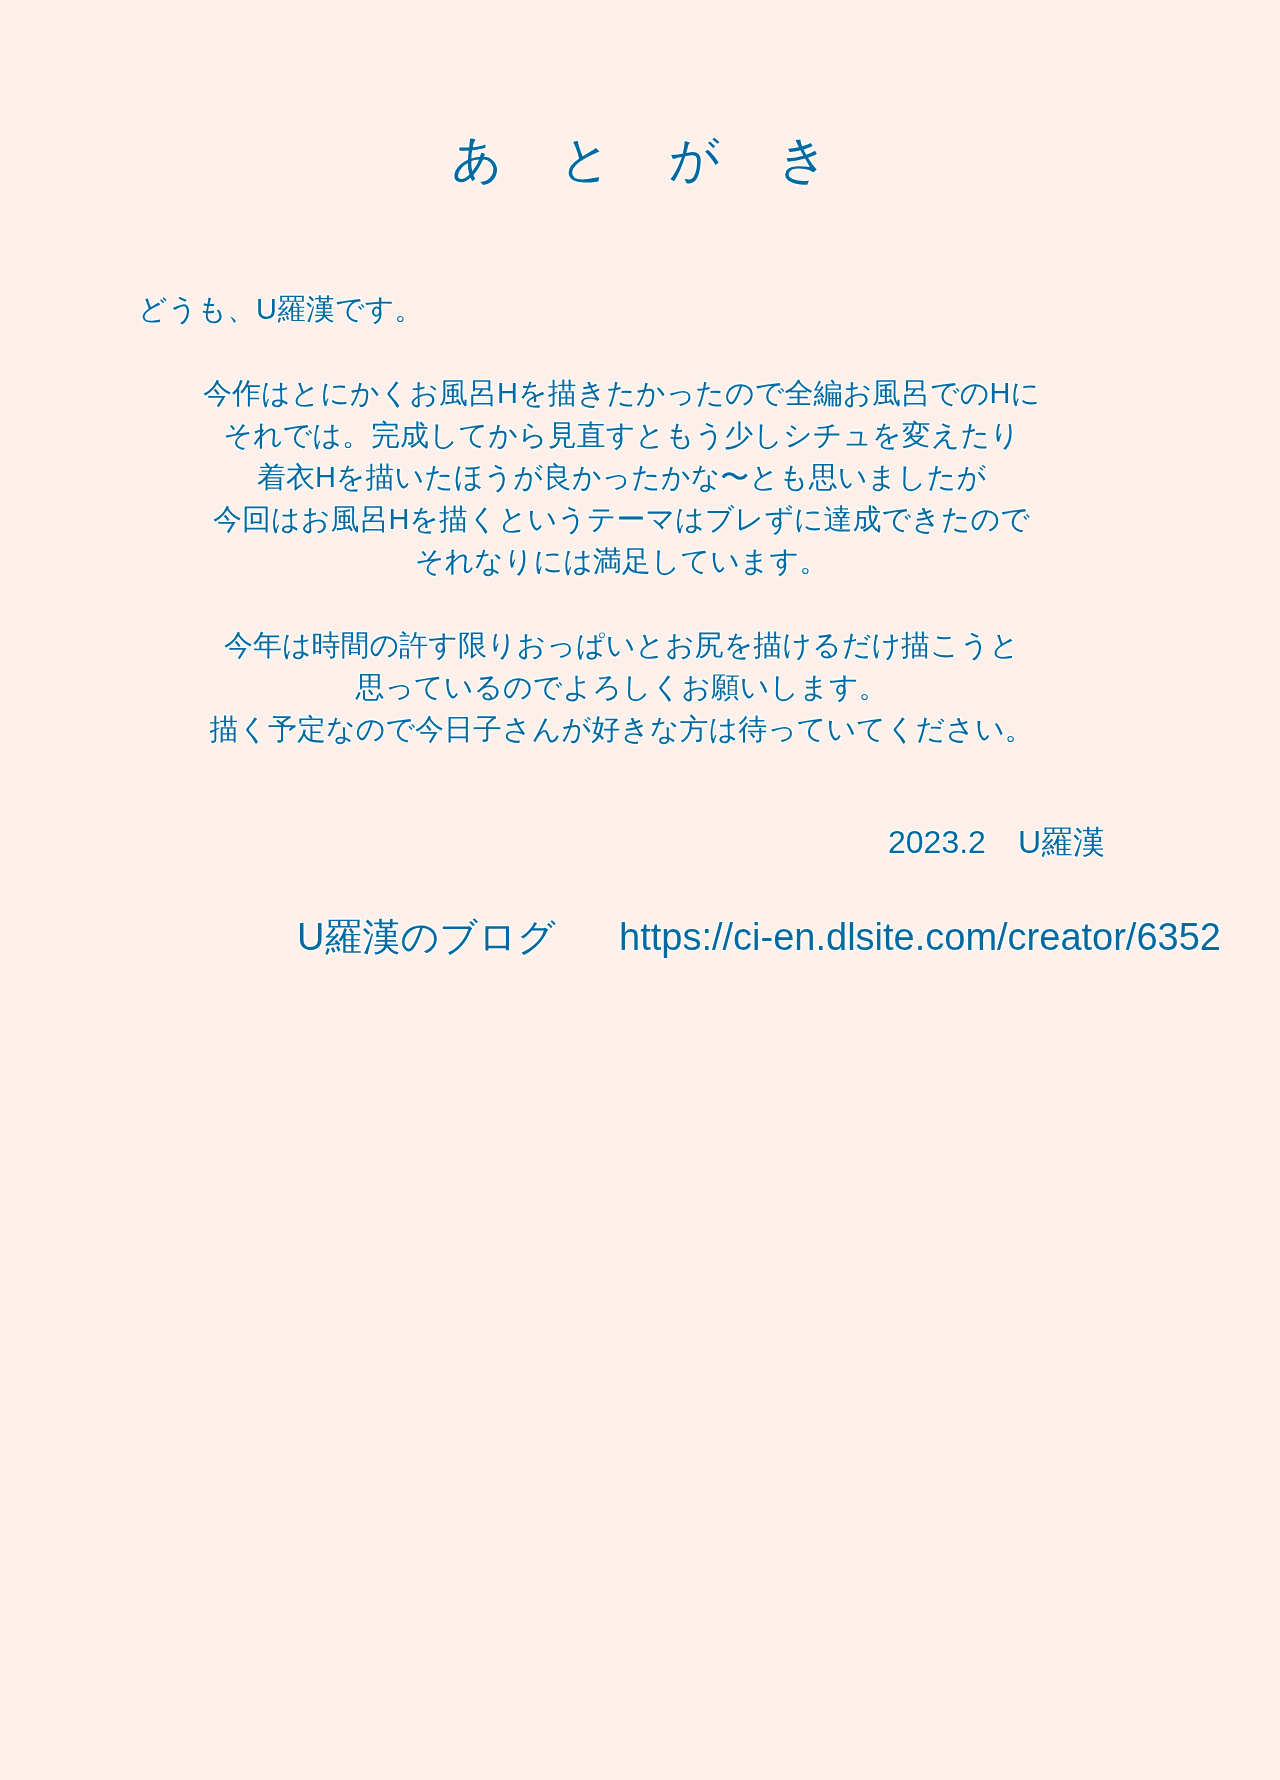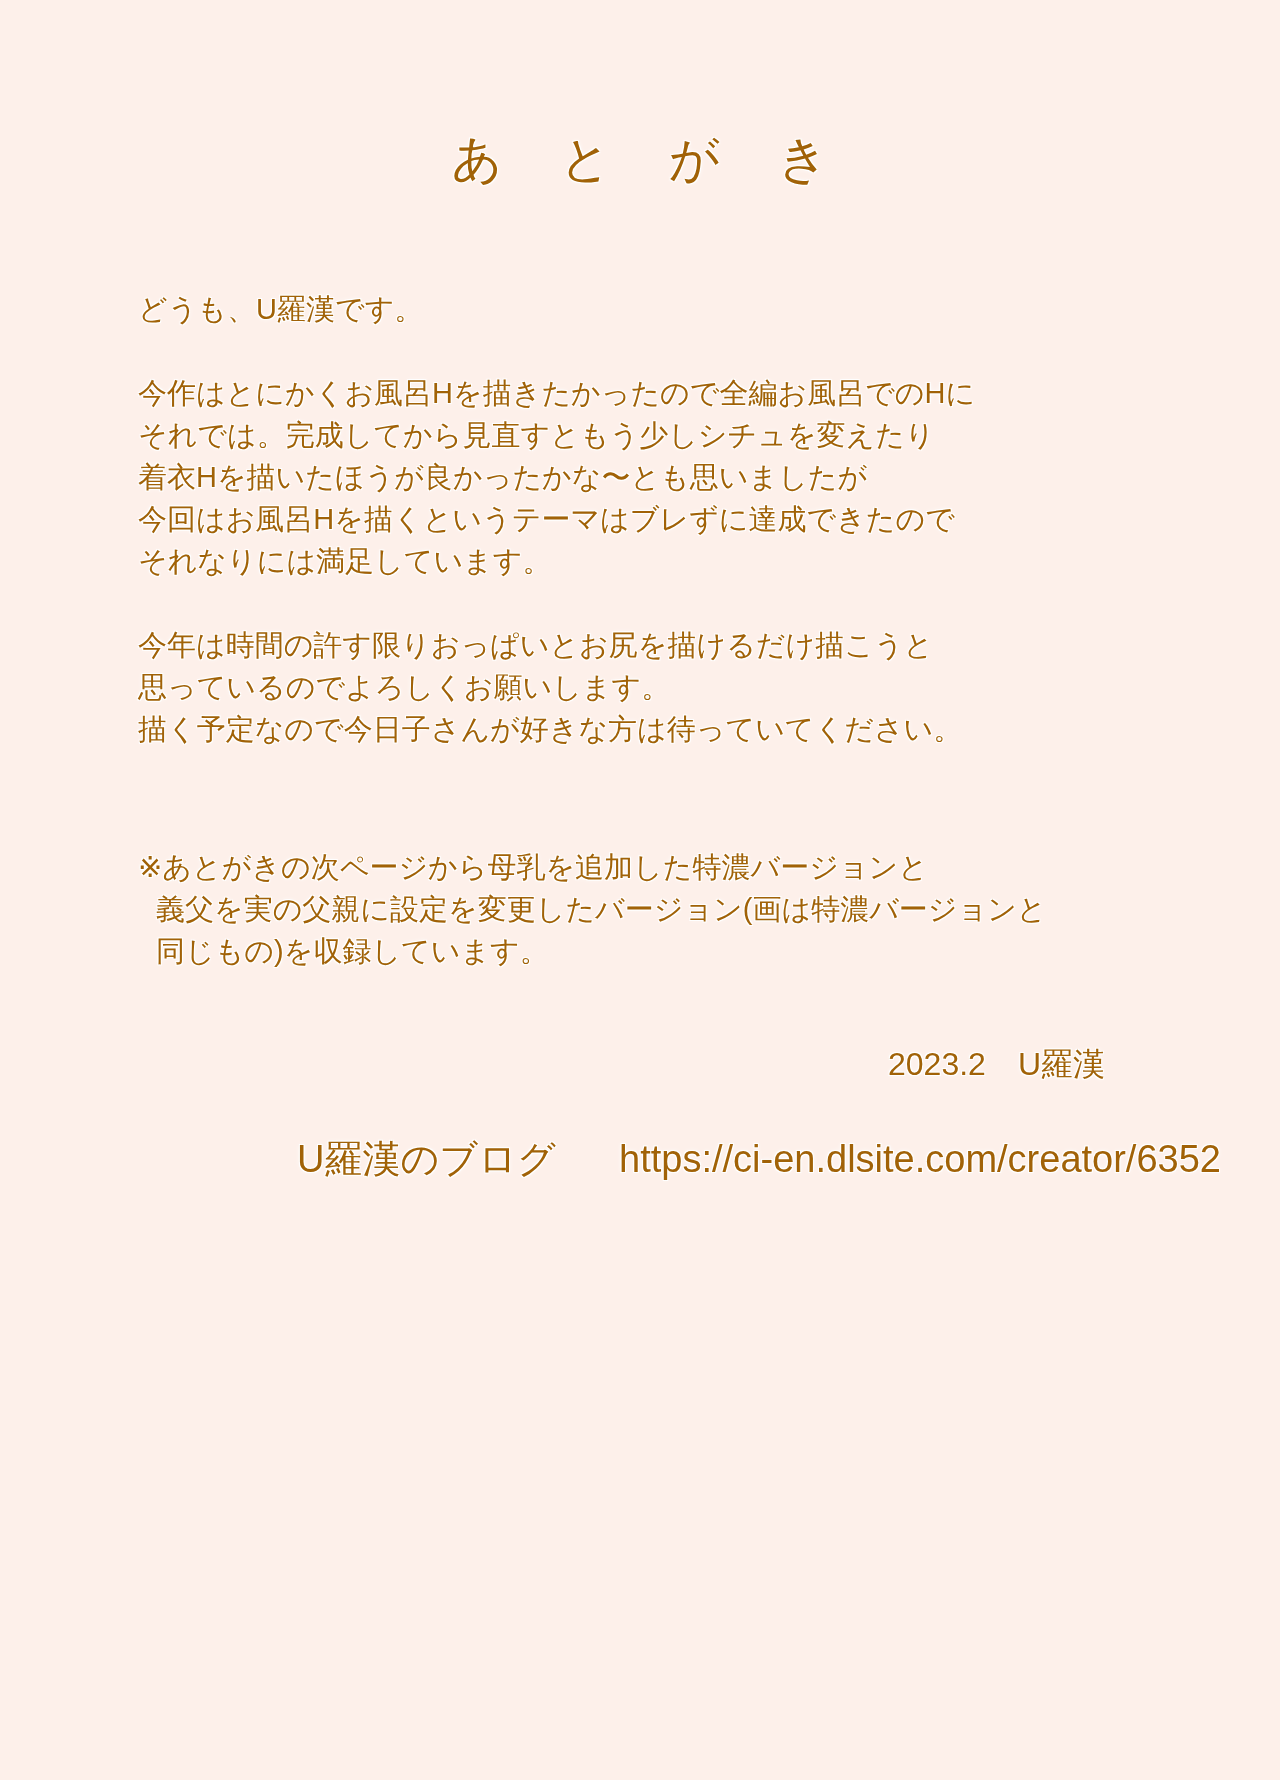--- a/index.html
+++ b/index.html
@@ -5,21 +5,21 @@
   html, body {
     margin: 0;
     padding: 0;
     background: #fdf0ea;
   }
   .page {
     position: relative;
     width: 1280px;
     height: 1780px;
     background: #fdf0ea;
-    color: #a16207;
+    color: #0369a1;
     font-family: "Liberation Sans", "DejaVu Sans", sans-serif;
     overflow: hidden;
   }
   .halo {
     text-shadow:
       1px 1px 0 #ffffff,
       -1px -1px 0 #ffffff,
       1px -1px 0 #ffffff,
       -1px 1px 0 #ffffff,
       0 0 5px #ffffff;
@@ -44,21 +44,21 @@
     left: 138px;
     width: 967px;
     font-size: 29px;
     line-height: 42px;
     font-weight: 400;
   }
   .body-col p {
     margin: 0;
     white-space: nowrap;
   }
-  .paragraph { margin-top: 42px; }
+  .paragraph { margin-top: 42px; text-align: center; }
   .closing { margin-top: 54px; }
   .note { margin-top: 96px; }
   .note .indent { padding-left: 18px; }
   .date-line {
     margin-top: 71px;
     text-align: right;
     font-size: 32px;
     white-space: nowrap;
   }
   .blog-line {
@@ -90,25 +90,20 @@
       <p class="halo">それなりには満足しています。</p>
     </div>
 
     <div class="paragraph">
       <p class="halo">今年は時間の許す限りおっぱいとお尻を描けるだけ描こうと</p>
       <p class="halo">思っているのでよろしくお願いします。</p>
       <p class="halo">描く予定なので今日子さんが好きな方は待っていてください。</p>
     </div>
 
 
-    <div class="note">
-      <p class="halo">※あとがきの次ページから母乳を追加した特濃バージョンと</p>
-      <p class="halo indent">義父を実の父親に設定を変更したバージョン(画は特濃バージョンと</p>
-      <p class="halo indent">同じもの)を収録しています。</p>
-    </div>
 
     <div class="date-line halo">2023.2　U羅漢</div>
 
     <div class="blog-line">
       <span class="halo">U羅漢のブログ</span>
       <span class="blog-gap"></span>
       <span class="halo">https://ci-en.dlsite.com/creator/6352</span>
     </div>
 
   </div>

